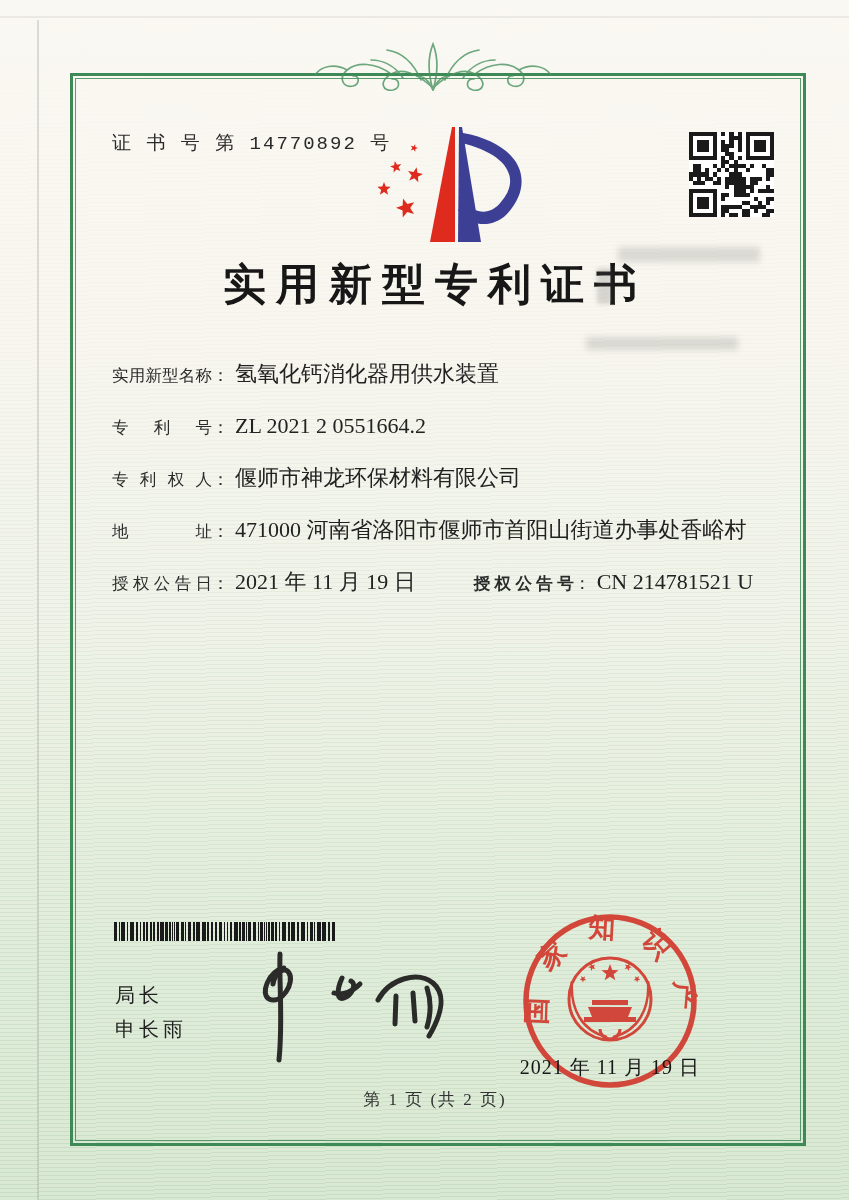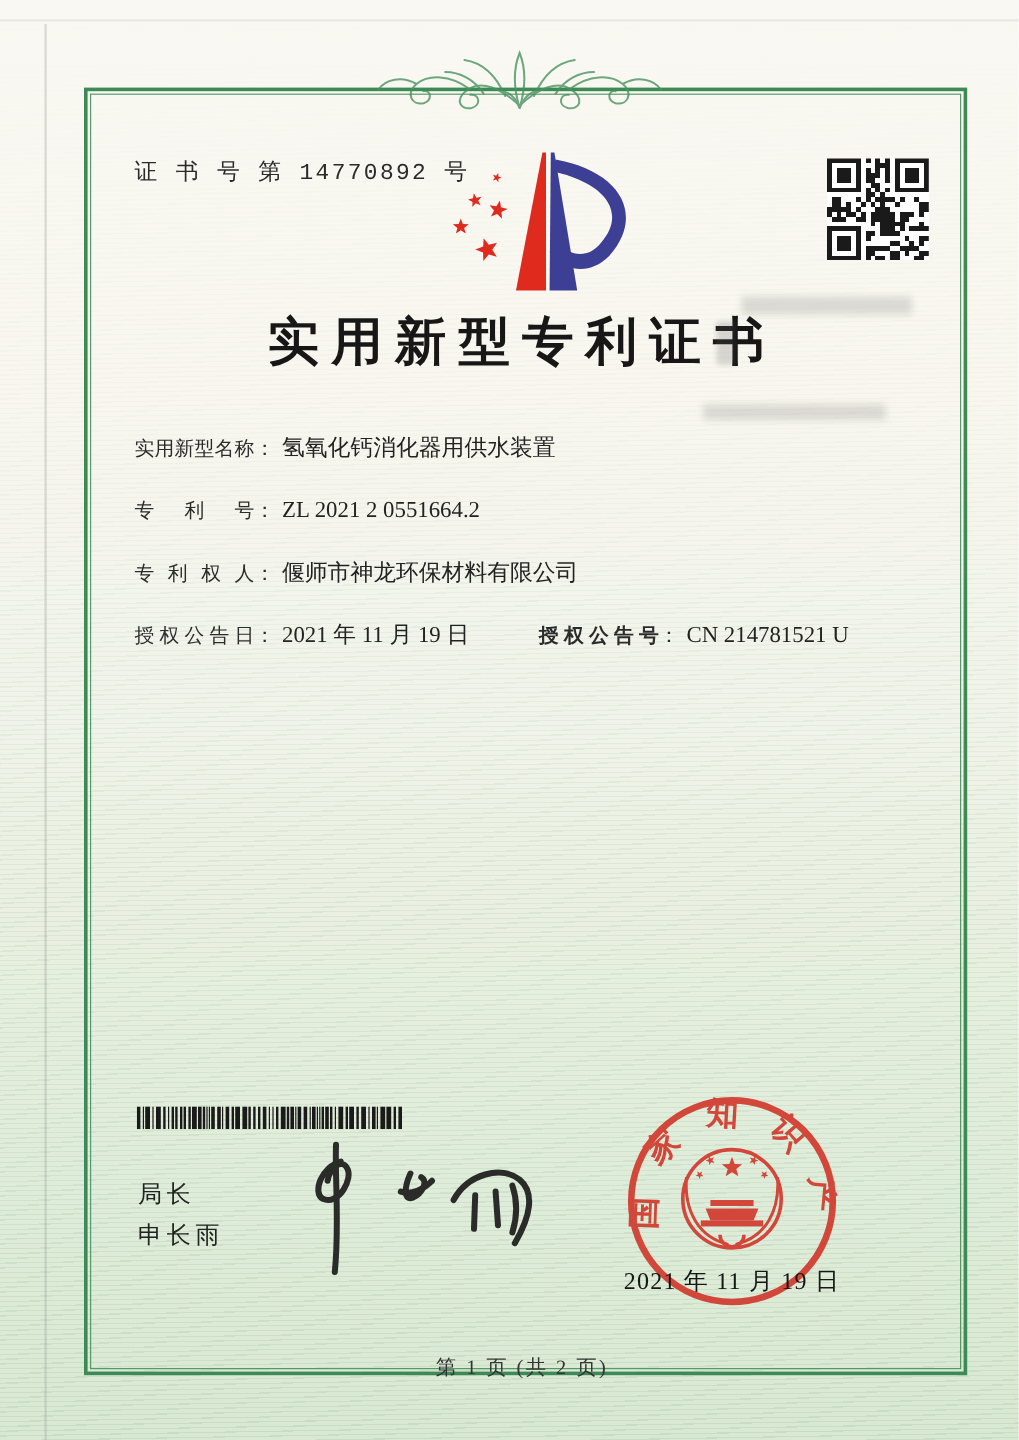--- a/index.html
+++ b/index.html
@@ -37,38 +37,38 @@
     font-size:43px;font-weight:bold;letter-spacing:10px;color:#171717;
   }
 
   .fields{position:absolute;left:112px;top:360px;width:660px;}
   .frow{height:28px;line-height:28px;margin-bottom:24px;white-space:nowrap;}
   .flabel{
     display:inline-block;width:100px;font-size:16.5px;color:#2b2b2b;vertical-align:baseline;
     text-align:justify;text-align-last:justify;
   }
   .fcolon{font-size:17px;color:#2b2b2b;margin-right:6px;}
-  .fvalue{font-size:19px;color:#222;}
+  .fvalue{font-size:22px;color:#222;}
   .grant-second{margin-left:58px;font-weight:bold;}
 
   .body-text{position:absolute;left:112px;top:706px;width:657px;}
   .body-text p{
     margin:0;font-size:17.5px;line-height:25.5px;letter-spacing:.3px;
     text-indent:2em;color:#242424;text-align:justify;
   }
 
   .barcode{position:absolute;left:114px;top:922px;width:224px;height:19px;}
   .signer-title{position:absolute;left:115px;top:982px;font-size:20px;letter-spacing:4px;color:#222;}
   .signer-name{position:absolute;left:115px;top:1016px;font-size:20px;letter-spacing:4px;color:#222;}
   .signature{position:absolute;left:238px;top:948px;width:225px;height:115px;}
 
   .seal{position:absolute;left:512px;top:903px;width:196px;height:196px;opacity:.92;}
   .seal-date{position:absolute;left:512px;top:1054px;width:196px;text-align:center;font-size:20px;color:#161616;letter-spacing:1px;}
 
-  .page-num{position:absolute;left:70px;top:1128px;width:730px;text-align:center;font-size:17px;letter-spacing:2px;color:#333;}
+  .page-num{position:absolute;left:70px;top:1088px;width:730px;text-align:center;font-size:17px;letter-spacing:2px;color:#333;}
   .back-note{position:absolute;left:70px;top:1157px;width:730px;text-align:center;font-size:19px;letter-spacing:3px;color:#2c2c2c;margin-top:44px;}
 
   .ghost{position:absolute;background:rgba(105,105,105,.20);filter:blur(3px);border-radius:2px;}
   .ghost1{left:618px;top:247px;width:142px;height:15px;}
   .ghost2{left:586px;top:337px;width:152px;height:13px;}
   .ghost3{left:597px;top:268px;width:15px;height:36px;filter:blur(2px);background:rgba(95,95,95,.22);}
 </style>
 </head>
 <body>
 
@@ -260,20 +260,23 @@
     <div class="frow">
       <span class="flabel">实用新型名称</span><span class="fcolon">：</span><span class="fvalue">氢氧化钙消化器用供水装置</span>
     </div>
     <div class="frow">
       <span class="flabel">专利号</span><span class="fcolon">：</span><span class="fvalue">ZL 2021 2 0551664.2</span>
     </div>
     <div class="frow">
       <span class="flabel">专利权人</span><span class="fcolon">：</span><span class="fvalue">偃师市神龙环保材料有限公司</span>
     </div>
     <div class="frow">
+      <span class="flabel">地址</span><span class="fcolon">：</span><span class="fvalue">471000 河南省洛阳市偃师市首阳山街道办事处香峪村</span>
+    </div>
+    <div class="frow">
       <span class="flabel">授权公告日</span><span class="fcolon">：</span><span class="fvalue">2021 年 11 月 19 日</span><span class="flabel grant-second">授权公告号</span><span class="fcolon">：</span><span class="fvalue">CN 214781521 U</span>
     </div>
   </div>
 
   <div class="body-text">
   </div>
 
   <div class="ghost ghost1"></div>
   <div class="ghost ghost2"></div>
   <div class="ghost ghost3"></div>

